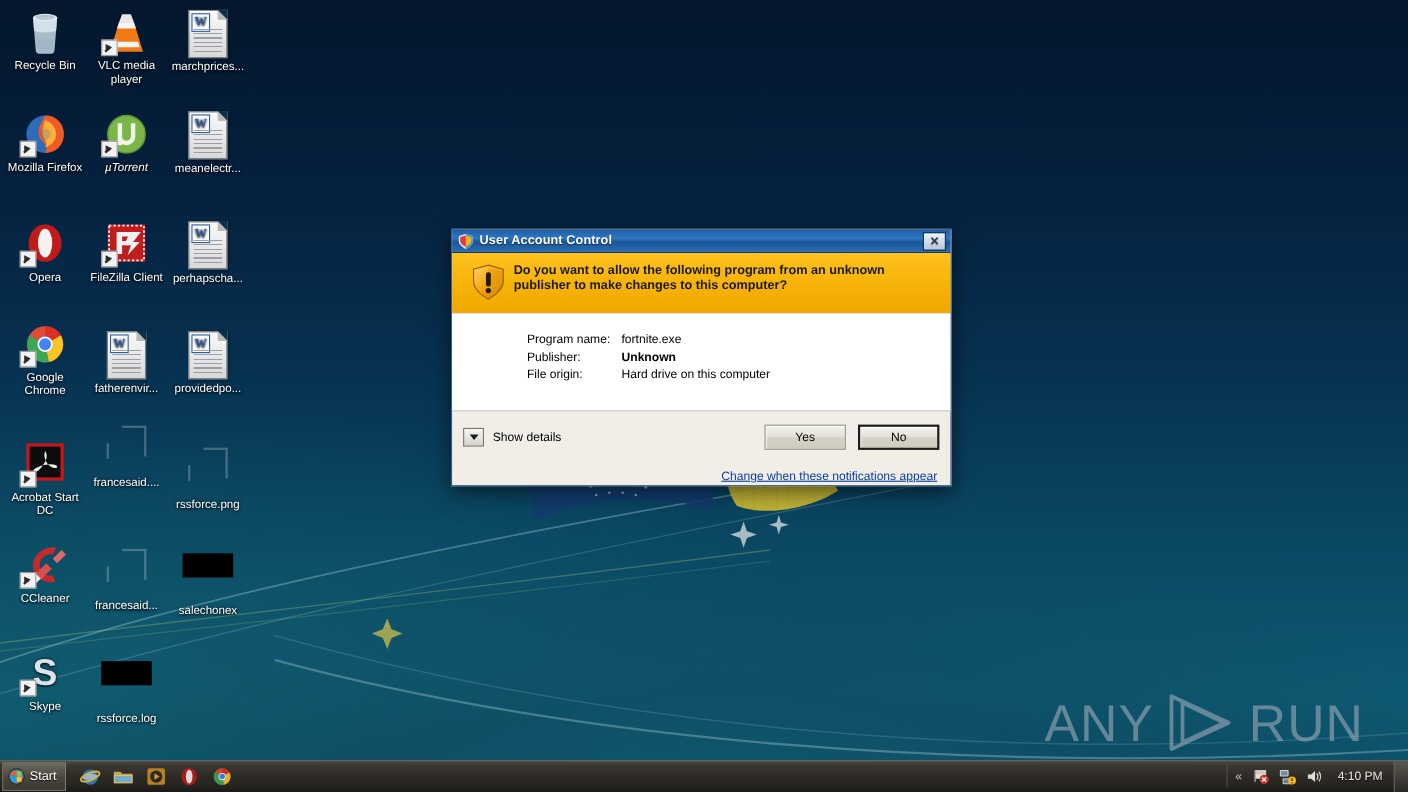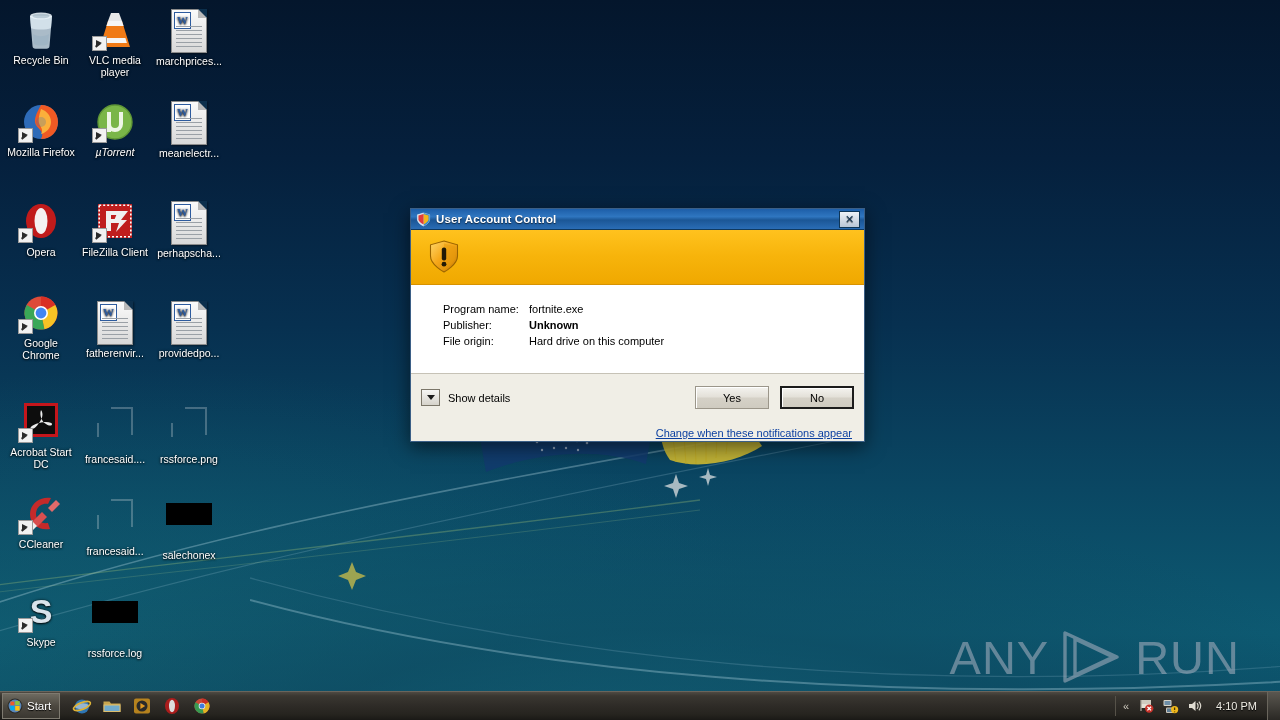--- a/index.html
+++ b/index.html
@@ -95,21 +95,21 @@
     border-bottom:1px solid #d79200;
     padding:10px 10px 11px 0;
     display:flex;align-items:flex-start;
   }
   #uac-shield{width:30px;height:33px;margin:0 8px 0 18px;flex:0 0 auto;}
   #uac-banner-text{font-weight:bold;font-size:11.5px;line-height:13.5px;color:#1a1a1a;max-width:352px;}
   #uac-body{
     background:#fff;height:72px;border-bottom:1px solid #c6c2b6;
     padding:16px 0 0 0;
   }
-  .uac-row{display:flex;font-size:11px;line-height:16px;padding-left:32px;}
+  .uac-row{display:flex;font-size:11px;line-height:16px;padding-left:68px;}
   .uac-key{width:86px;flex:0 0 auto;color:#000;}
   .uac-val{color:#000;}
   .uac-val.bold{font-weight:bold;}
   #uac-footer{position:relative;height:auto;padding:12px 10px 0 10px;}
   #uac-actions{display:flex;align-items:center;}
   #show-details{display:flex;align-items:center;cursor:pointer;}
   #details-arrow{
     width:17px;height:15px;
     background:linear-gradient(180deg,#f6f6f4,#d6d3cb);
     border:1px solid #7b7669;
@@ -352,21 +352,21 @@
         <span class="lbl">providedpo...</span>
       </div>
       <div class="dicon" style="left: 4px; top: 400px;">
         <div class="glyph"><svg viewBox="0 0 46 44">
             <rect x="6" y="3" width="34" height="34" fill="#c4161c"></rect>
             <rect x="9" y="6" width="28" height="28" fill="#0d0d0d"></rect>
             <path d="M23 10 c3 4 1 9 -2 13 -2 3 -5 6 -7 6 -2 0 -2 -2 0 -3 3 -2 9 -4 14 -4 4 0 6 1 6 2 0 2 -3 2 -6 0 -4 -2 -7 -9 -5 -14 Z" fill="#fff" opacity=".92"></path>
           </svg><span class="shortcut-arrow"></span></div>
         <span class="lbl">Acrobat Start DC</span>
       </div>
-      <div class="dicon" style="left: 78px; top: 400px;">
+      <div class="dicon" style="left: 78px; top: 380px;">
         <div class="glyph">
           <div class="pngfile">
             <i></i>
           </div>
         </div>
         <span class="lbl">francesaid....</span>
       </div>
       <div class="dicon" style="left: 152px; top: 400px;">
         <div class="glyph">
           <div class="pngfile">
@@ -444,20 +444,21 @@
             <stop offset="0%" stop-color="#ffd76a"></stop>
             <stop offset="45%" stop-color="#f6a81a"></stop>
             <stop offset="100%" stop-color="#c97c00"></stop>
           </linearGradient>
         </defs>
         <path d="M15 1 L28.5 4.8 V16 C28.5 25 15 32 15 32 C15 32 1.5 25 1.5 16 V4.8 Z" fill="url(#shg)" stroke="#9a6400" stroke-width="1.1"></path>
         <path d="M15 3.4 L26.3 6.6 V16 C26.3 23.4 15 29.4 15 29.4 Z" fill="#e79a0b" opacity=".55"></path>
         <rect x="12.8" y="7.5" width="4.4" height="13" rx="2" fill="#231a06"></rect>
         <circle cx="15" cy="24.2" r="2.4" fill="#231a06"></circle>
       </svg>
+      <div id="uac-banner-text">Do you want to allow the following program from an unknown publisher to make changes to this computer?</div>
     </div>
 
     <div id="uac-body">
         <div class="uac-row">
           <span class="uac-key">Program name:</span>
           <span class="uac-val">fortnite.exe</span>
         </div>
         <div class="uac-row">
           <span class="uac-key">Publisher:</span>
           <span class="uac-val bold">Unknown</span>

